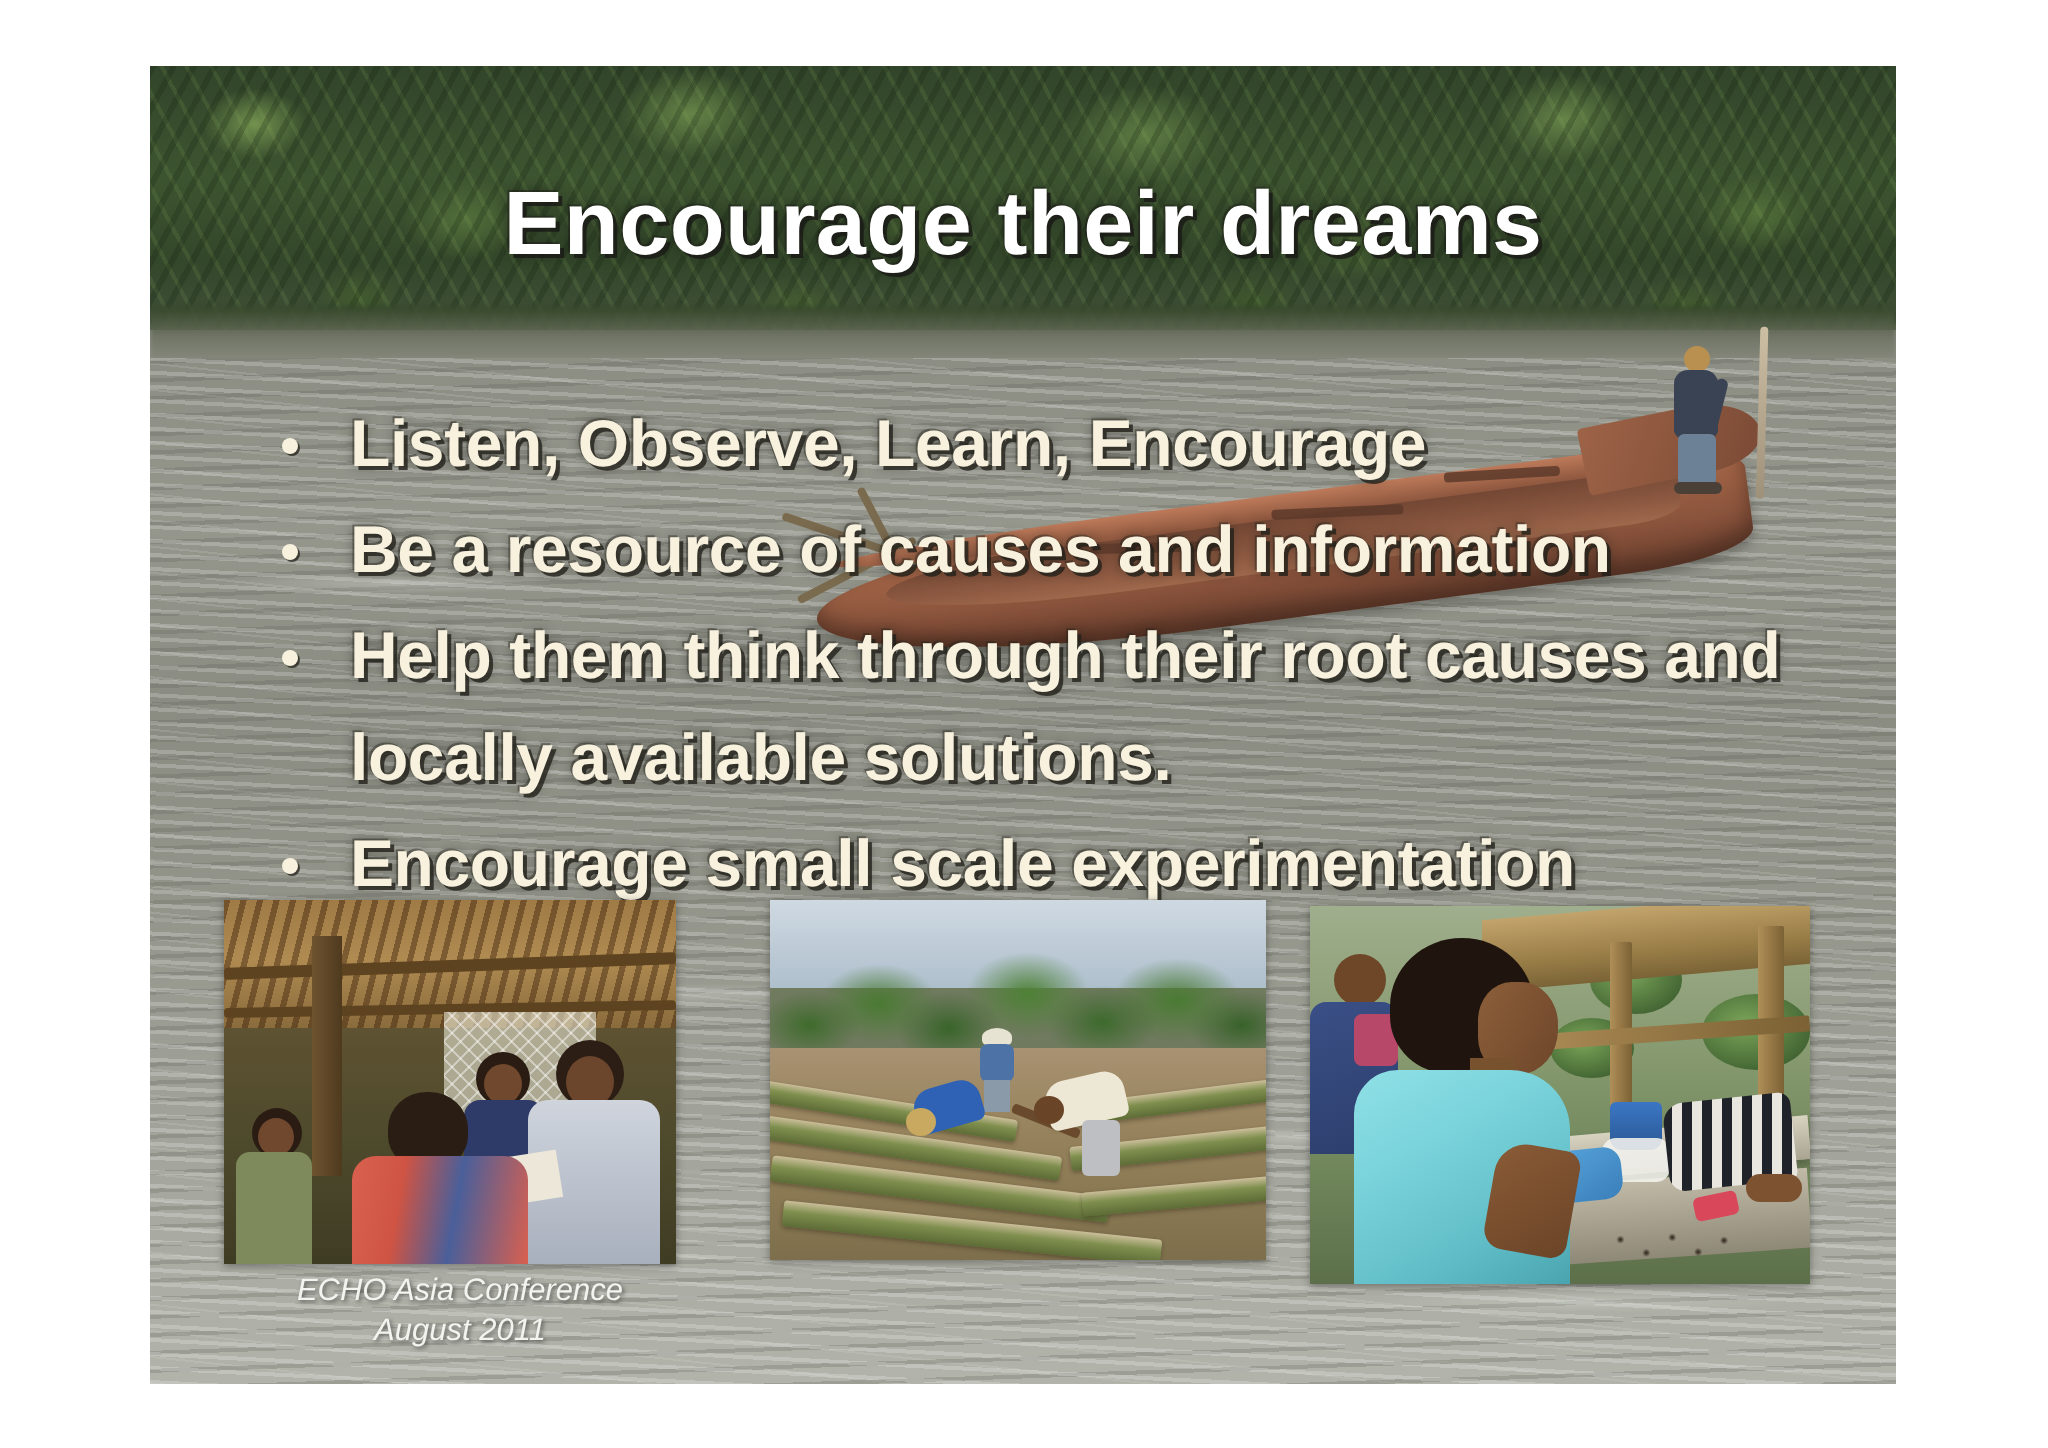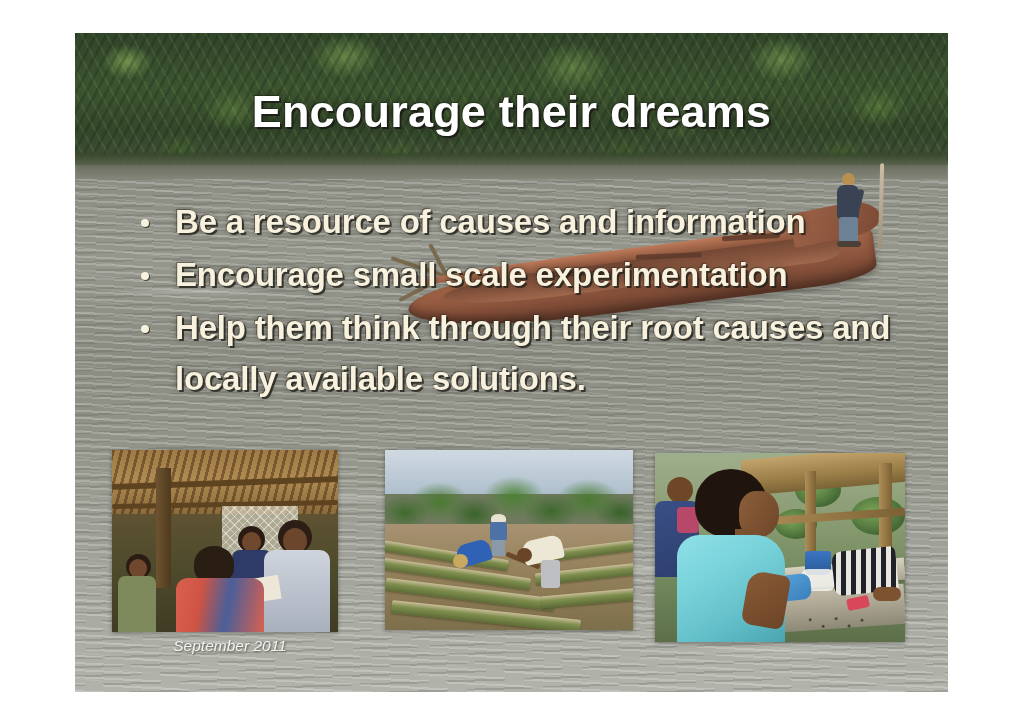--- a/index.html
+++ b/index.html
@@ -423,23 +423,24 @@
         <div class="torso"></div>
         <div class="arm"></div>
         <div class="legs"></div>
         <div class="foot"></div>
       </div>
     </div>
 
     <div id="slide-title">Encourage their dreams</div>
 
     <ul id="bullets">
+      <li>Listen, Observe, Learn, Encourage</li>
       <li>Be a resource of causes and information</li>
+      <li>Help them think through their root causes and locally available solutions.</li>
       <li>Encourage small scale experimentation</li>
-      <li>Help them think through their root causes and locally available solutions.</li>
     </ul>
 
     <div class="photo" id="photo-meeting">
       <div class="p1-back"></div>
       <div class="p1-roof"></div>
       <div class="p1-beam" style="left:0; top:30px; width:226px; height:6px; transform:rotate(-2deg);"></div>
       <div class="p1-beam" style="left:0; top:52px; width:226px; height:5px; transform:rotate(-1deg);"></div>
       <div class="p1-post"></div>
       <div class="p1-net"></div>
       <div class="p1-figD">
@@ -520,17 +521,18 @@
       <div class="p3-woman">
         <div class="hair"></div>
         <div class="face"></div>
         <div class="neck"></div>
         <div class="shirt"></div>
         <div class="arm"></div>
       </div>
     </div>
 
     <div id="footer-left">
-      <div>September 2011</div>
+      <div>ECHO Asia Conference</div>
+      <div>August 2011</div>
     </div>
 
   </div>
 </div>
 
 </body></html>

